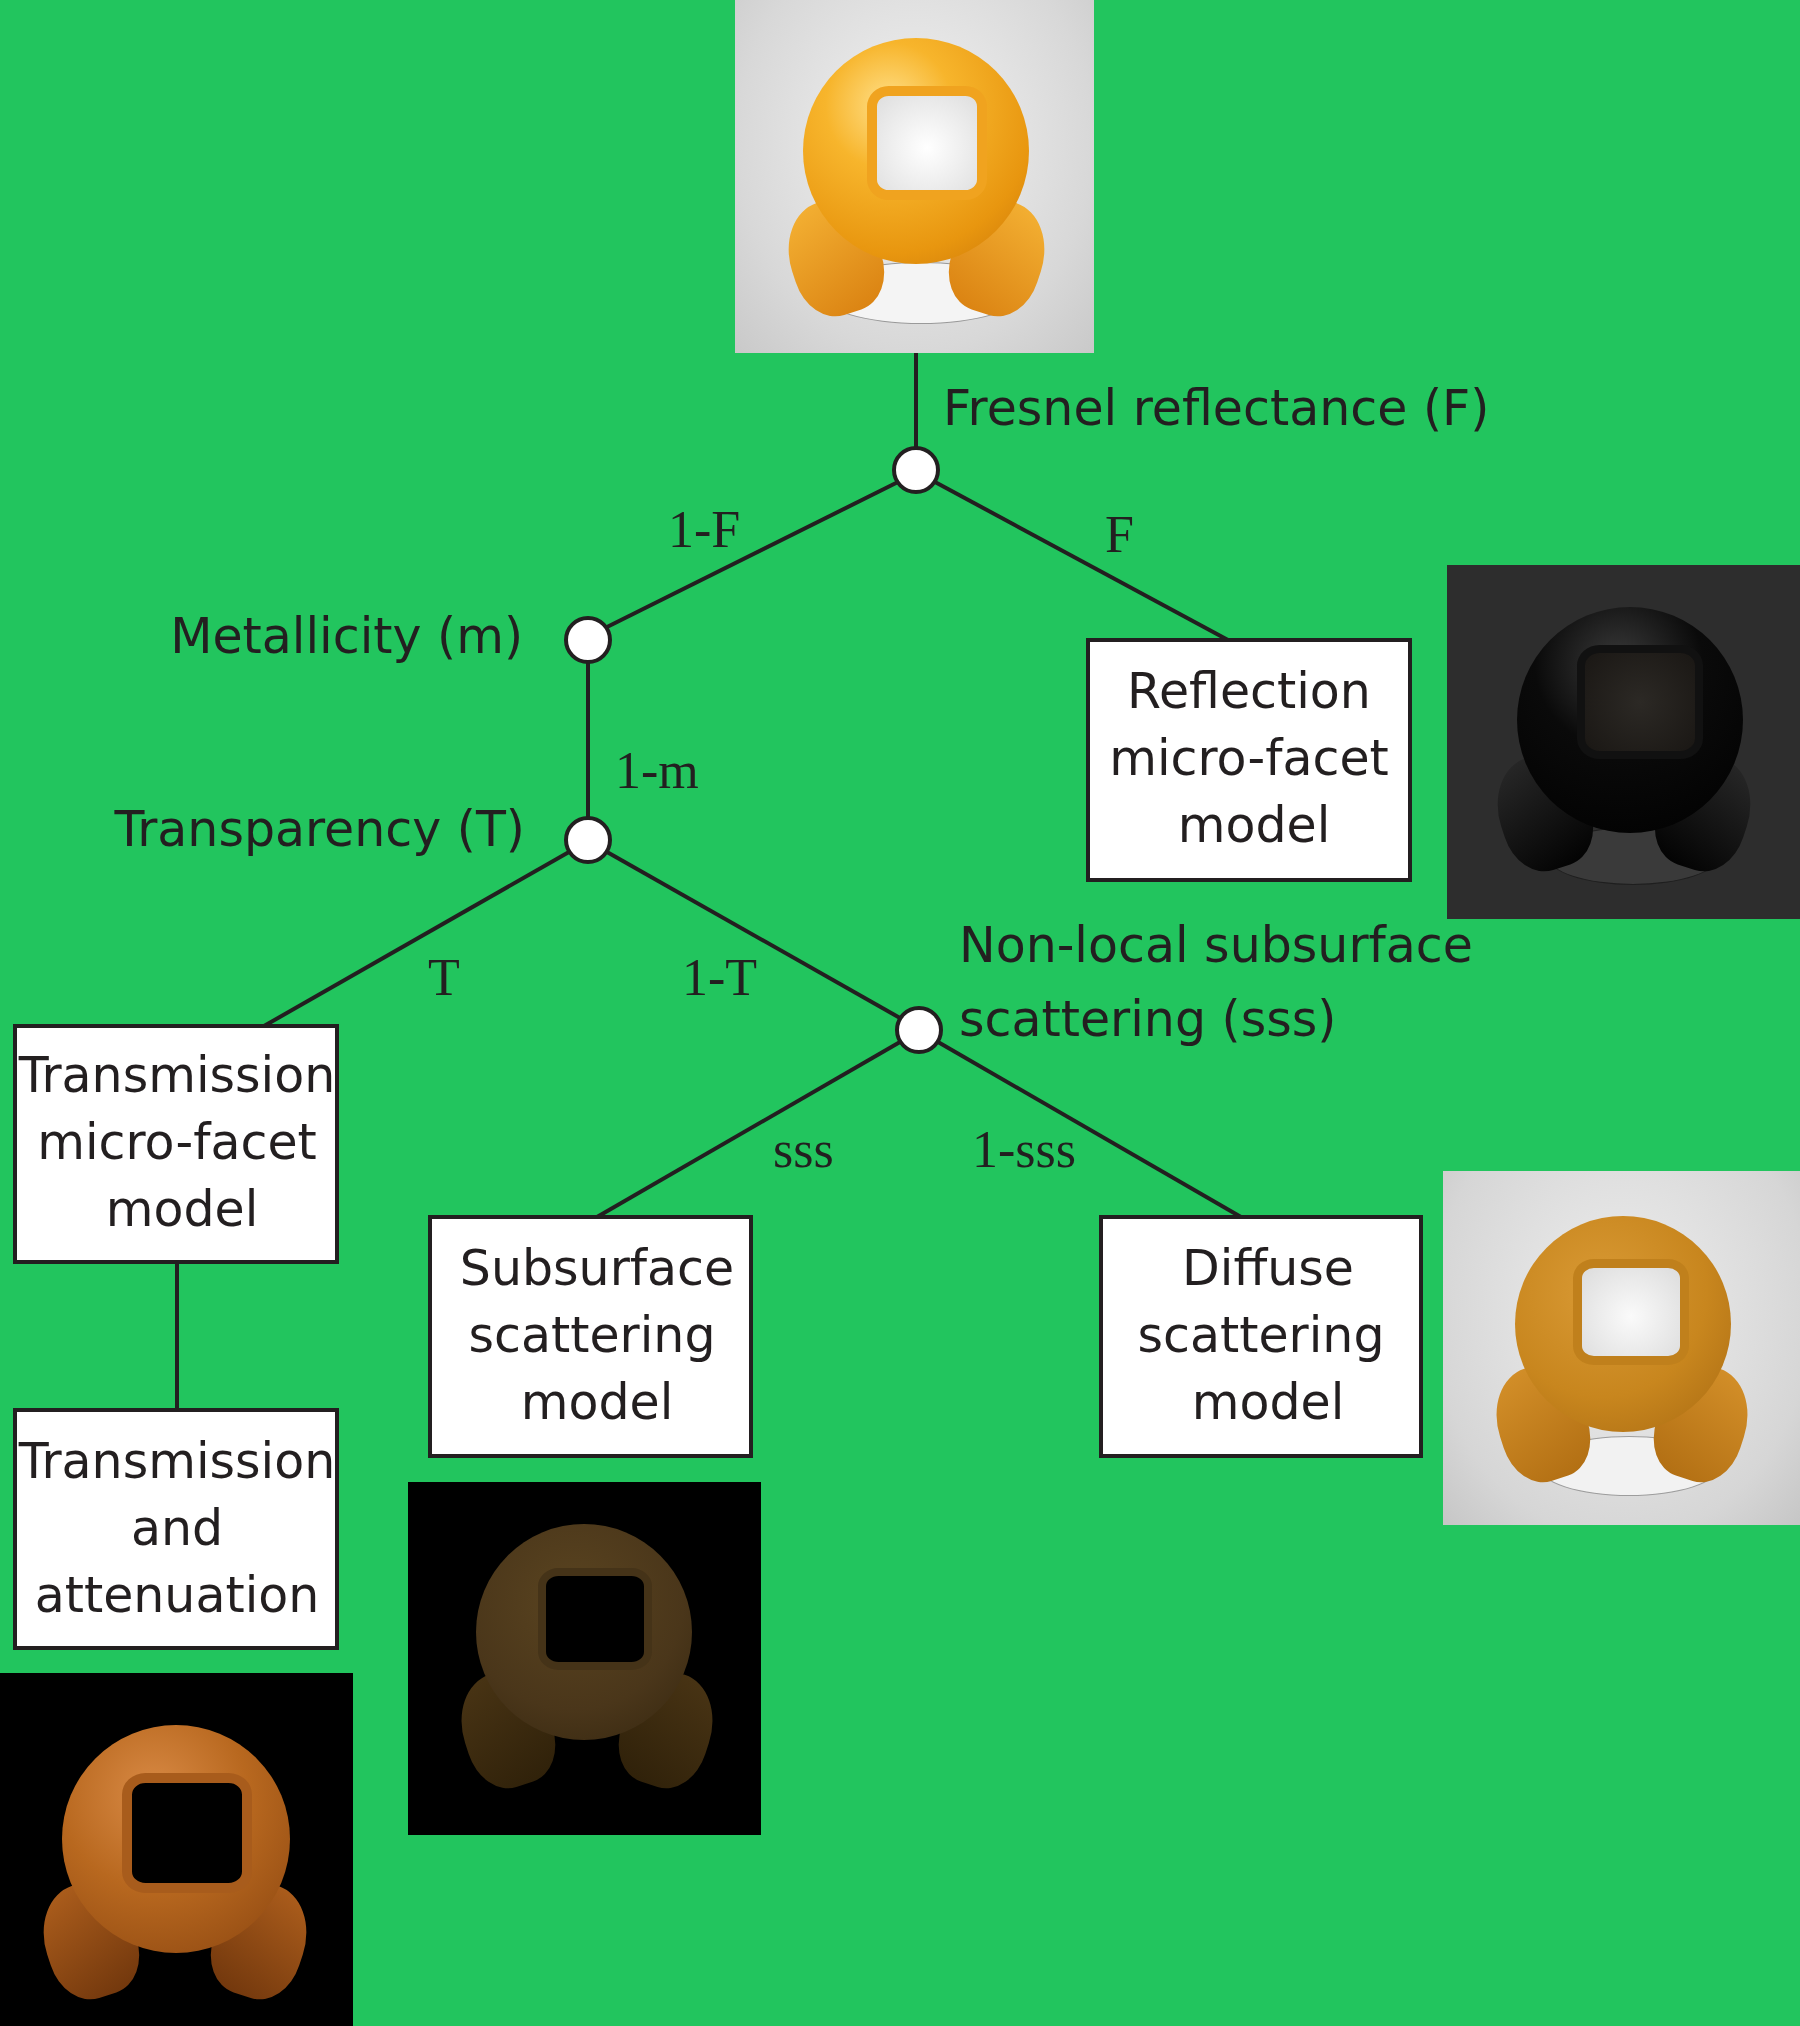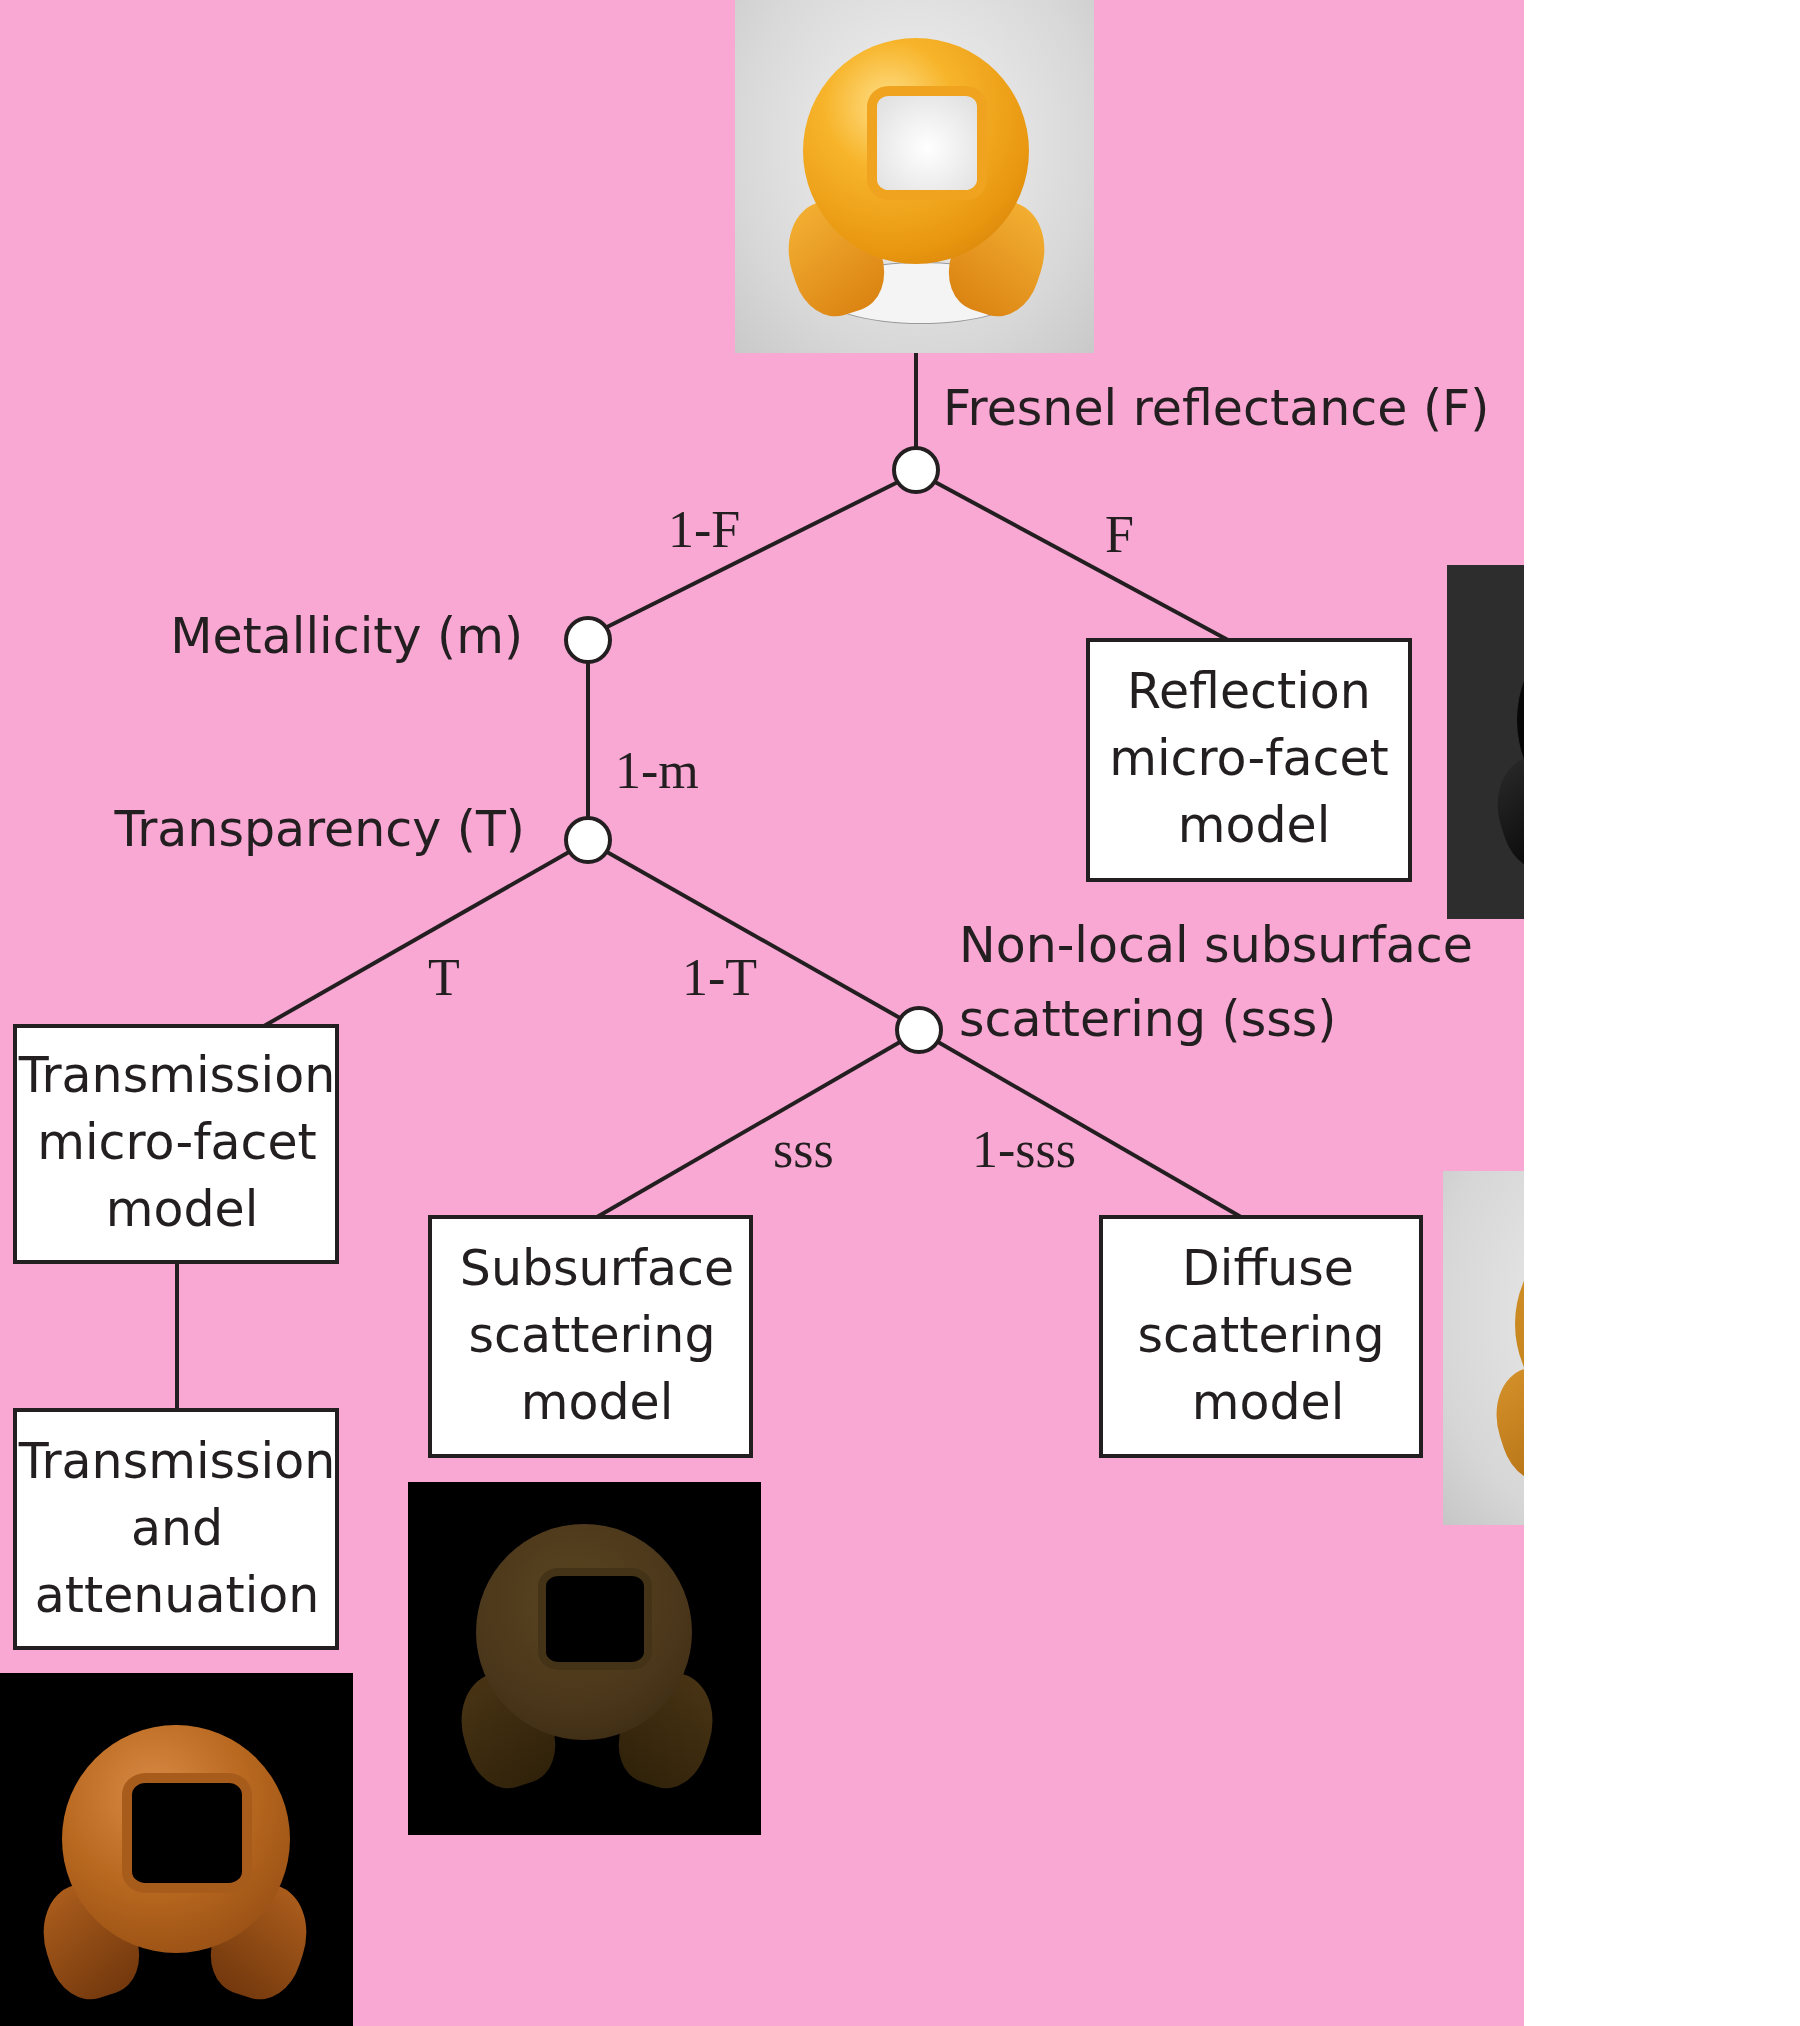--- a/index.html
+++ b/index.html
@@ -1,16 +1,16 @@
 <!DOCTYPE html>
 <html><head>
 <meta charset="utf-8">
 <style>
   html,body{margin:0;padding:0;background:#ffffff;}
-  #canvas{position:relative;width:1524px;height:2026px;overflow:hidden;background:#f9a8d4;}
+  #canvas{position:relative;width:1800px;height:2026px;overflow:hidden;background:#22c55e;}
   svg{position:absolute;left:0;top:0;}
   .sans{font-family:"DejaVu Sans","Liberation Sans",sans-serif;fill:#231f20;}
   .serif{font-family:"Liberation Serif","DejaVu Serif",serif;fill:#231f20;}
   .box{fill:#fff;stroke:#231f20;stroke-width:4;}
   .edge{stroke:#231f20;stroke-width:4;fill:none;}
   .node{fill:#fff;stroke:#231f20;stroke-width:4;}
   .render{position:absolute;overflow:hidden;}
   .render .ball{position:absolute;border-radius:50%;}
   .render .hole{position:absolute;border-radius:18%;}
   .render .foot{position:absolute;border-radius:50% 50% 40% 40%;}

